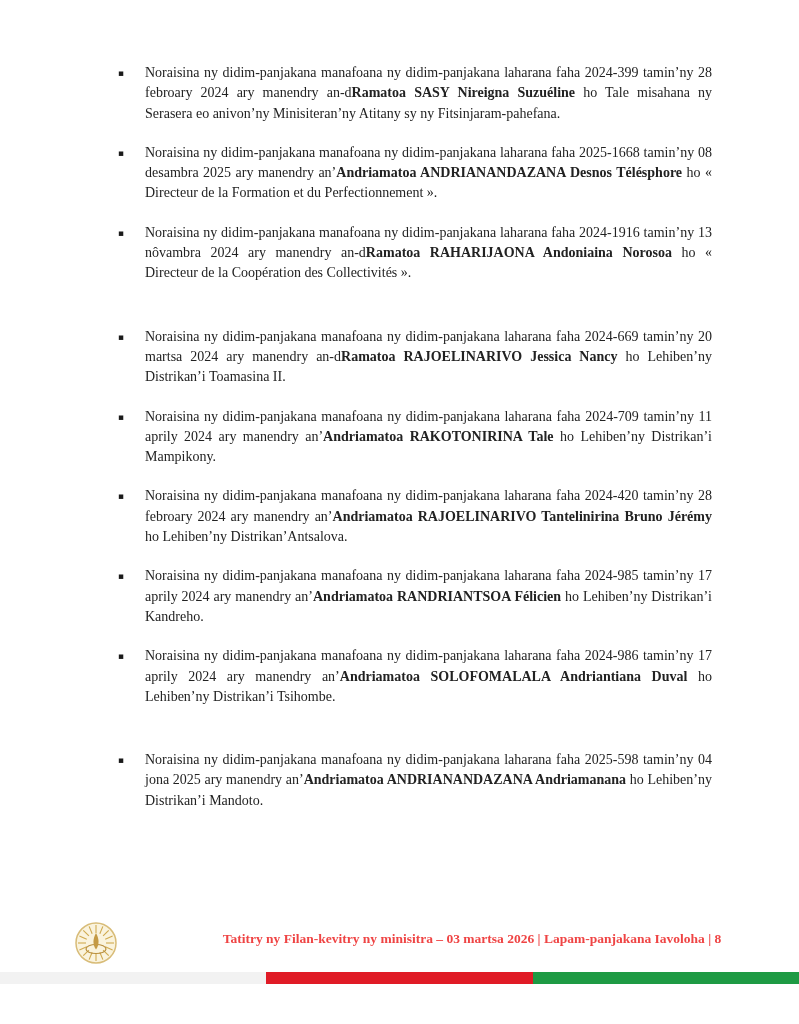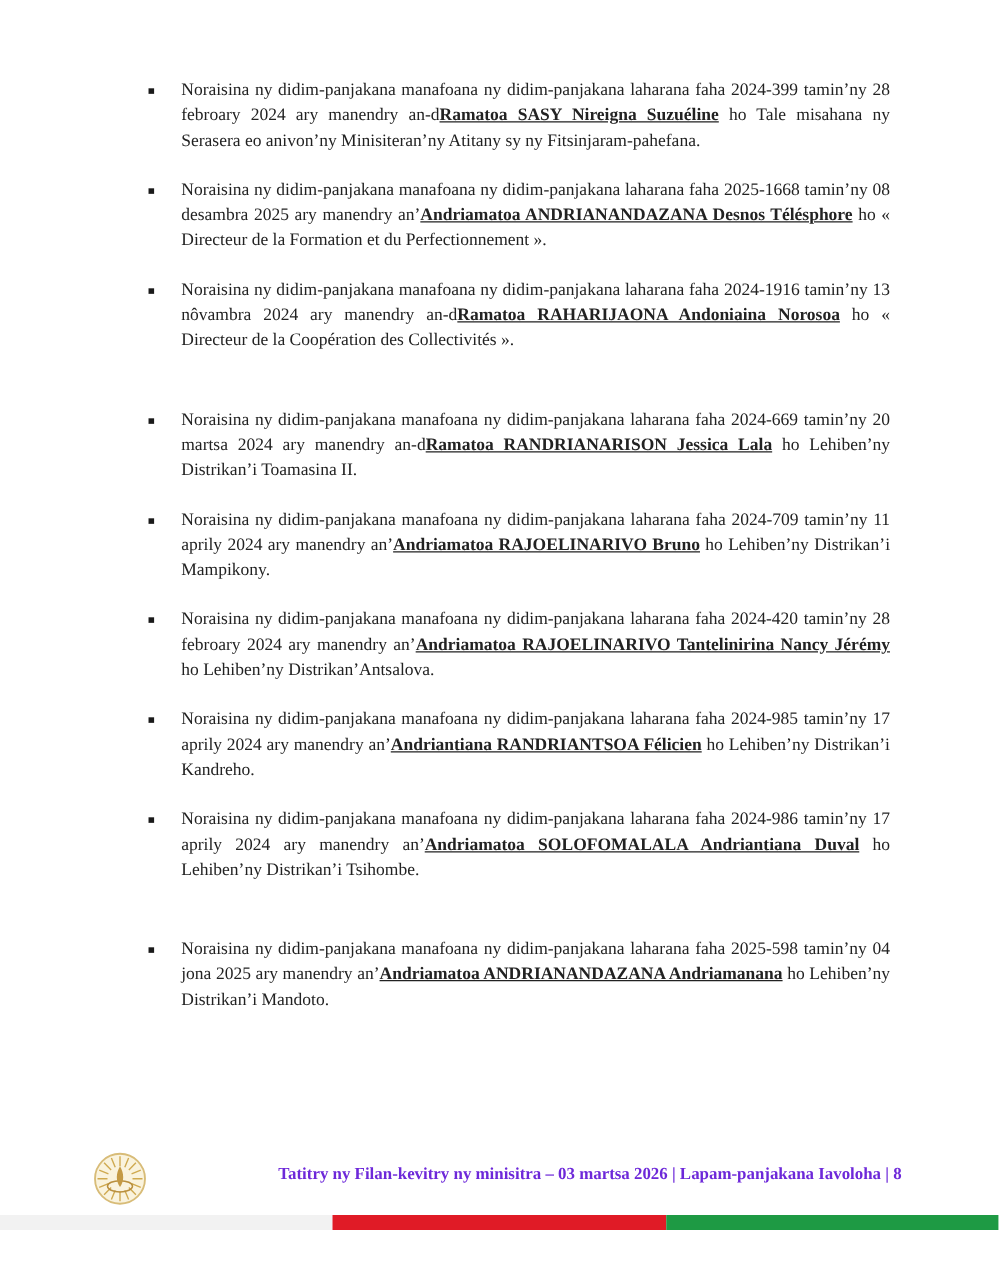--- a/index.html
+++ b/index.html
@@ -23,29 +23,29 @@
     line-height:20.3px;
     margin-bottom:19px;
   }
   .bullet.gap-lg{margin-top:43px;}
   .marker{
     position:absolute;left:0;top:3px;
     font-size:9px;line-height:14px;
     font-family:"DejaVu Sans",sans-serif;
     color:#1a1a1a;
   }
-  .seg-b{font-weight:bold;text-decoration:underline;}
+  .seg-b{font-weight:bold;}
   .seg-i{}
   .footer-text{
     position:absolute;
     left:145px;right:0;top:931px;
     text-align:center;
     font-size:13.5px;
     font-weight:bold;
-    color:#6d28d9;
+    color:#ef4444;
     white-space:nowrap;
   }
   .logo{
     position:absolute;left:74px;top:920px;
     width:44px;height:48px;
   }
   .flagbar{
     position:absolute;
     left:0;top:972px;width:799px;height:12px;
     display:flex;
@@ -54,24 +54,24 @@
 </style>
 </head>
 <body>
 
 <div class="page" style="background: rgb(255, 255, 255); color: rgb(34, 34, 34);">
 
   <div class="content">
       <div class="bullet"><span class="marker">▪</span><span><span class="">Noraisina ny didim-panjakana manafoana ny didim-panjakana laharana faha 2024-399 tamin’ny 28 febroary 2024 ary manendry an-d</span><span class="seg-b ">Ramatoa SASY Nireigna Suzuéline</span><span class=""> ho Tale misahana ny Serasera eo anivon’ny Minisiteran’ny Atitany sy ny Fitsinjaram-pahefana.</span></span></div>
       <div class="bullet"><span class="marker">▪</span><span><span class="">Noraisina ny didim-panjakana manafoana ny didim-panjakana laharana faha 2025-1668 tamin’ny 08 desambra 2025 ary manendry an’</span><span class="seg-b ">Andriamatoa ANDRIANANDAZANA Desnos Télésphore</span><span class=""> ho « </span><span class="seg-i">Directeur de la Formation et du Perfectionnement</span><span class=""> ».</span></span></div>
       <div class="bullet"><span class="marker">▪</span><span><span class="">Noraisina ny didim-panjakana manafoana ny didim-panjakana laharana faha 2024-1916 tamin’ny 13 nôvambra 2024 ary manendry an-d</span><span class="seg-b ">Ramatoa RAHARIJAONA Andoniaina Norosoa</span><span class=""> ho « </span><span class="seg-i">Directeur de la Coopération des Collectivités</span><span class=""> ».</span></span></div>
-      <div class="bullet gap-lg"><span class="marker">▪</span><span><span class="">Noraisina ny didim-panjakana manafoana ny didim-panjakana laharana faha 2024-669 tamin’ny 20 martsa 2024 ary manendry an-d</span><span class="seg-b ">Ramatoa RANDRIANARISON Jessica Lala</span><span class=""> ho Lehiben’ny Distrikan’i Toamasina II.</span></span></div>
-      <div class="bullet"><span class="marker">▪</span><span><span class="">Noraisina ny didim-panjakana manafoana ny didim-panjakana laharana faha 2024-709 tamin’ny 11 aprily 2024 ary manendry an’</span><span class="seg-b ">Andriamatoa RAJOELINARIVO Bruno</span><span class=""> ho Lehiben’ny Distrikan’i Mampikony.</span></span></div>
-      <div class="bullet"><span class="marker">▪</span><span><span class="">Noraisina ny didim-panjakana manafoana ny didim-panjakana laharana faha 2024-420 tamin’ny 28 febroary 2024 ary manendry an’</span><span class="seg-b ">Andriamatoa RAJOELINARIVO Tantelinirina Nancy Jérémy</span><span class=""> ho Lehiben’ny Distrikan’Antsalova.</span></span></div>
-      <div class="bullet"><span class="marker">▪</span><span><span class="">Noraisina ny didim-panjakana manafoana ny didim-panjakana laharana faha 2024-985 tamin’ny 17 aprily 2024 ary manendry an’</span><span class="seg-b ">Andriantiana RANDRIANTSOA Félicien</span><span class=""> ho Lehiben’ny Distrikan’i Kandreho.</span></span></div>
+      <div class="bullet gap-lg"><span class="marker">▪</span><span><span class="">Noraisina ny didim-panjakana manafoana ny didim-panjakana laharana faha 2024-669 tamin’ny 20 martsa 2024 ary manendry an-d</span><span class="seg-b ">Ramatoa RAJOELINARIVO Jessica Nancy</span><span class=""> ho Lehiben’ny Distrikan’i Toamasina II.</span></span></div>
+      <div class="bullet"><span class="marker">▪</span><span><span class="">Noraisina ny didim-panjakana manafoana ny didim-panjakana laharana faha 2024-709 tamin’ny 11 aprily 2024 ary manendry an’</span><span class="seg-b ">Andriamatoa RAKOTONIRINA Tale</span><span class=""> ho Lehiben’ny Distrikan’i Mampikony.</span></span></div>
+      <div class="bullet"><span class="marker">▪</span><span><span class="">Noraisina ny didim-panjakana manafoana ny didim-panjakana laharana faha 2024-420 tamin’ny 28 febroary 2024 ary manendry an’</span><span class="seg-b ">Andriamatoa RAJOELINARIVO Tantelinirina Bruno Jérémy</span><span class=""> ho Lehiben’ny Distrikan’Antsalova.</span></span></div>
+      <div class="bullet"><span class="marker">▪</span><span><span class="">Noraisina ny didim-panjakana manafoana ny didim-panjakana laharana faha 2024-985 tamin’ny 17 aprily 2024 ary manendry an’</span><span class="seg-b ">Andriamatoa RANDRIANTSOA Félicien</span><span class=""> ho Lehiben’ny Distrikan’i Kandreho.</span></span></div>
       <div class="bullet"><span class="marker">▪</span><span><span class="">Noraisina ny didim-panjakana manafoana ny didim-panjakana laharana faha 2024-986 tamin’ny 17 aprily 2024 ary manendry an’</span><span class="seg-b ">Andriamatoa SOLOFOMALALA Andriantiana Duval</span><span class=""> ho Lehiben’ny Distrikan’i Tsihombe.</span></span></div>
       <div class="bullet gap-lg"><span class="marker">▪</span><span><span class="">Noraisina ny didim-panjakana manafoana ny didim-panjakana laharana faha 2025-598 tamin’ny 04 jona 2025 ary manendry an’</span><span class="seg-b ">Andriamatoa ANDRIANANDAZANA Andriamanana</span><span class=""> ho Lehiben’ny Distrikan’i Mandoto.</span></span></div>
     </div>
 
   <span class="logo">
     <svg width="44" height="48" viewBox="0 0 44 48" xmlns="http://www.w3.org/2000/svg">
       <circle cx="22" cy="23" r="20" fill="#faf3dd" stroke="#d8bc78" stroke-width="1.5"></circle>
       <g stroke="#cfa94f" stroke-width="1.1">
         <line x1="22" y1="5" x2="22" y2="13"></line>
         <line x1="22" y1="5" x2="22" y2="13" transform="rotate(22.5 22 23)"></line>

